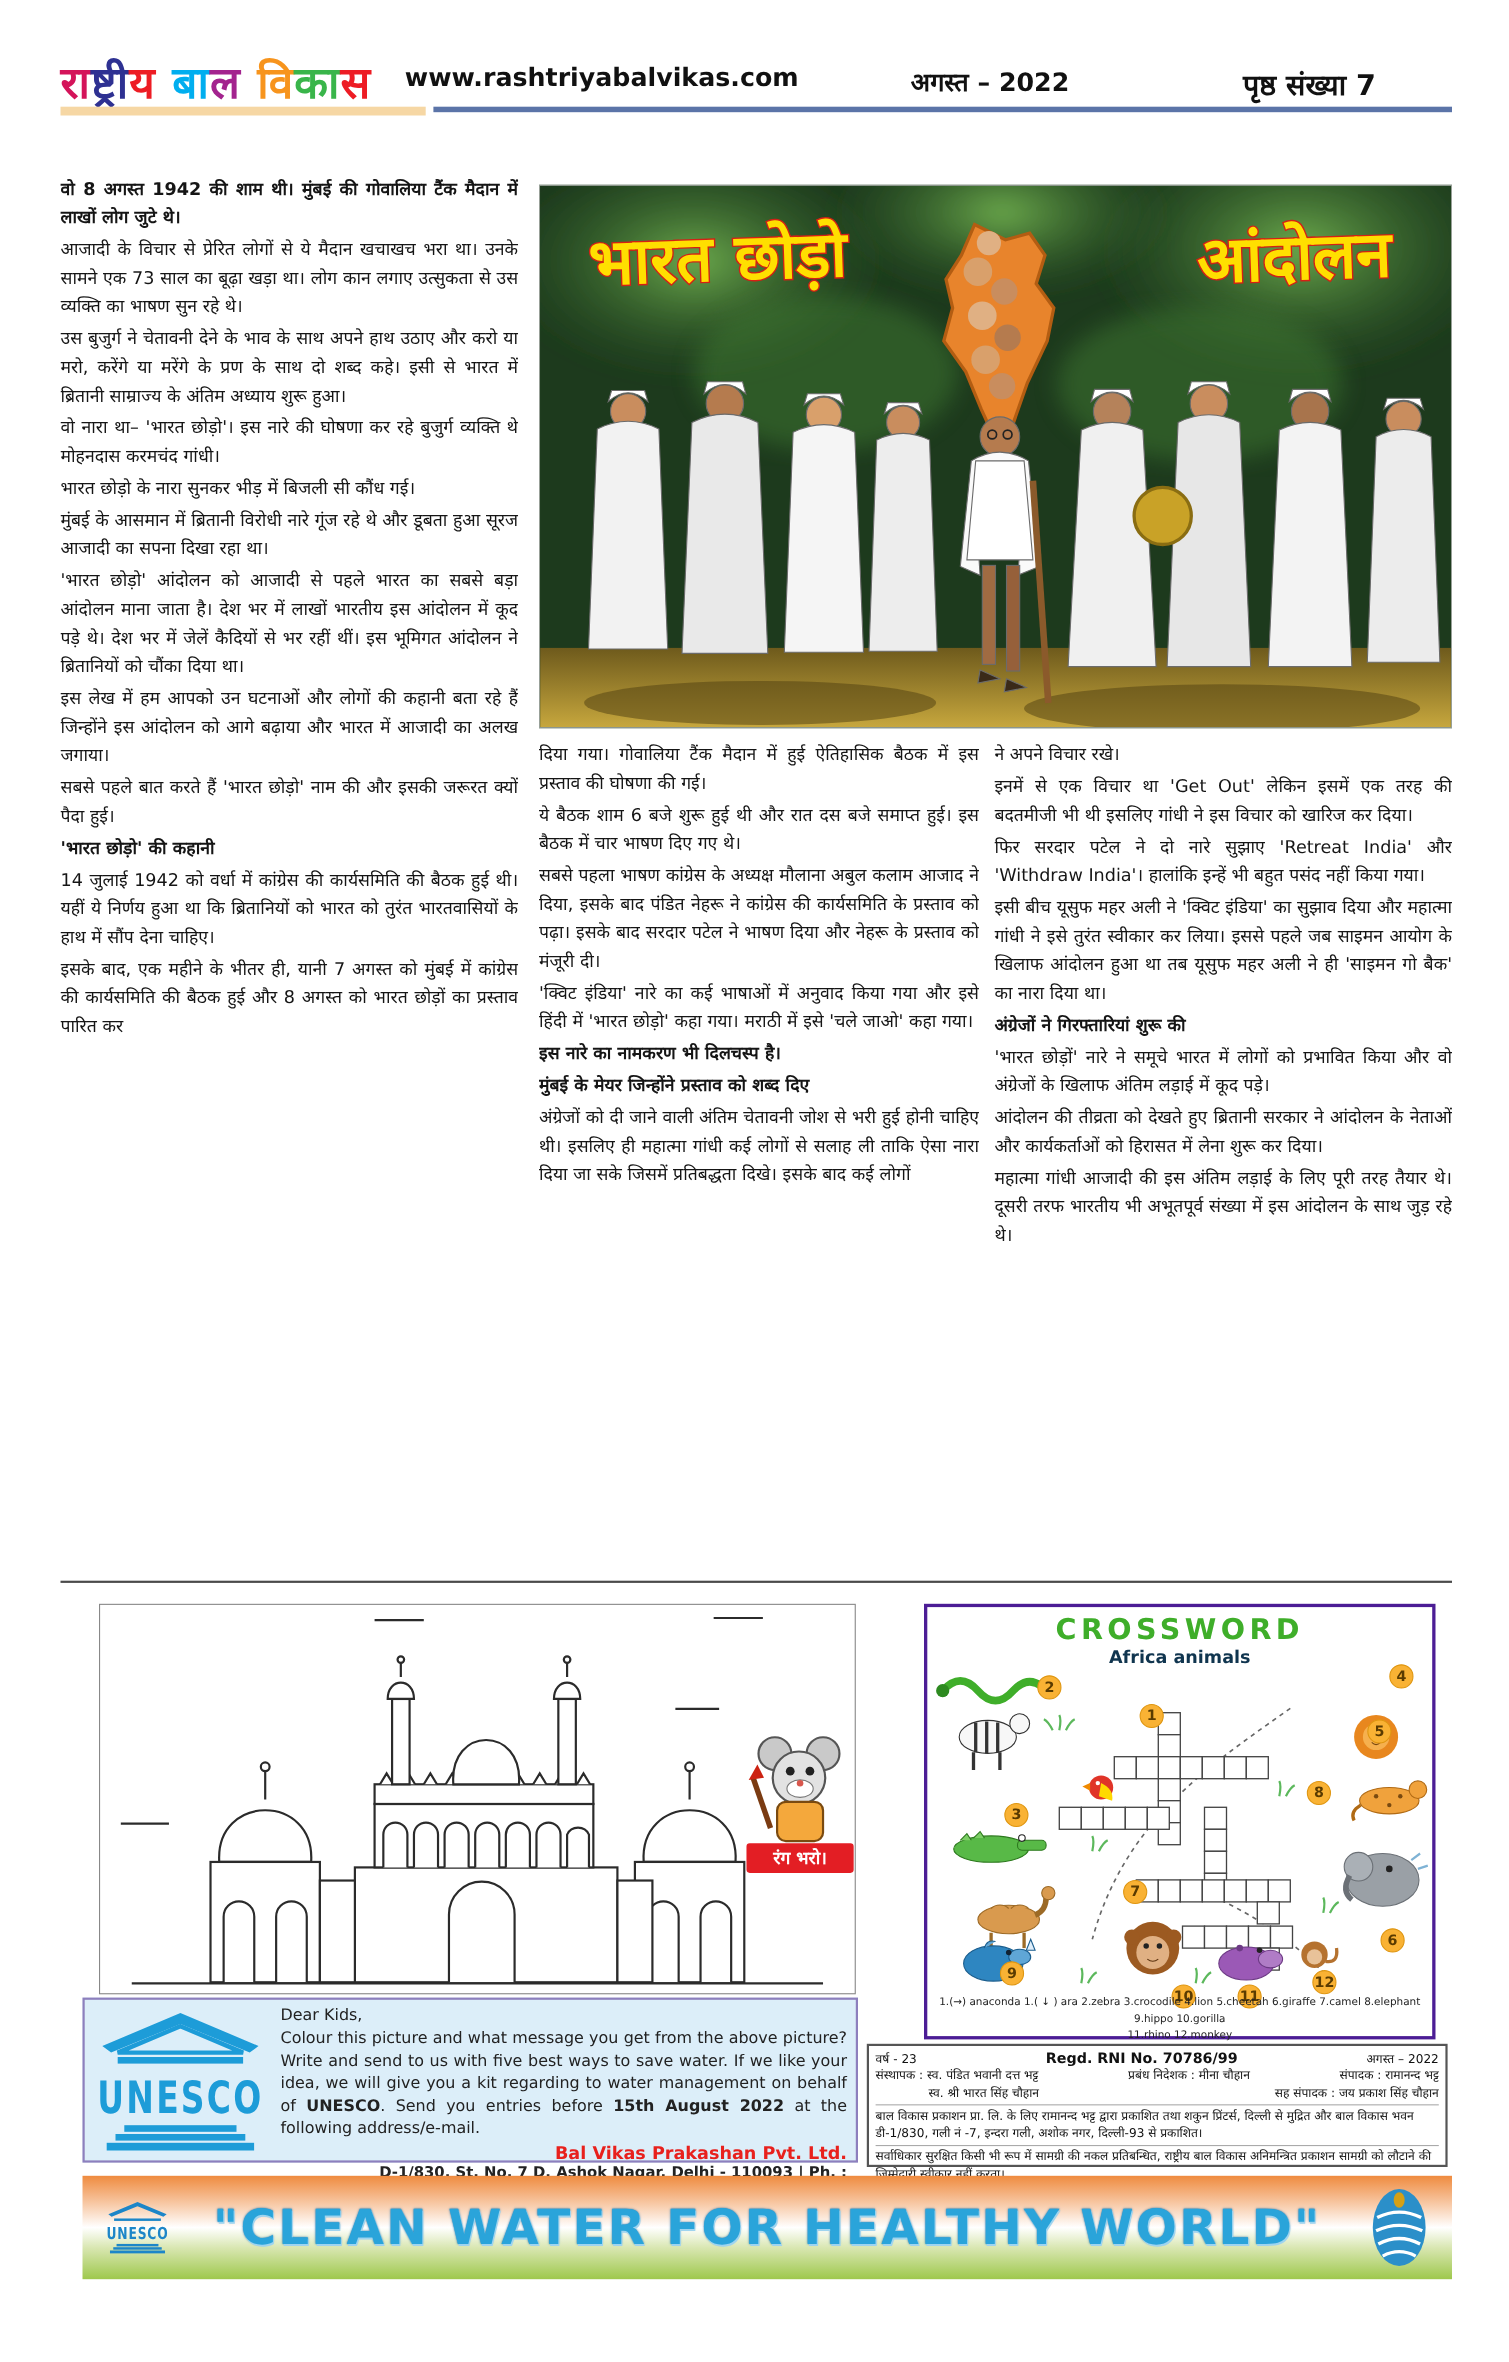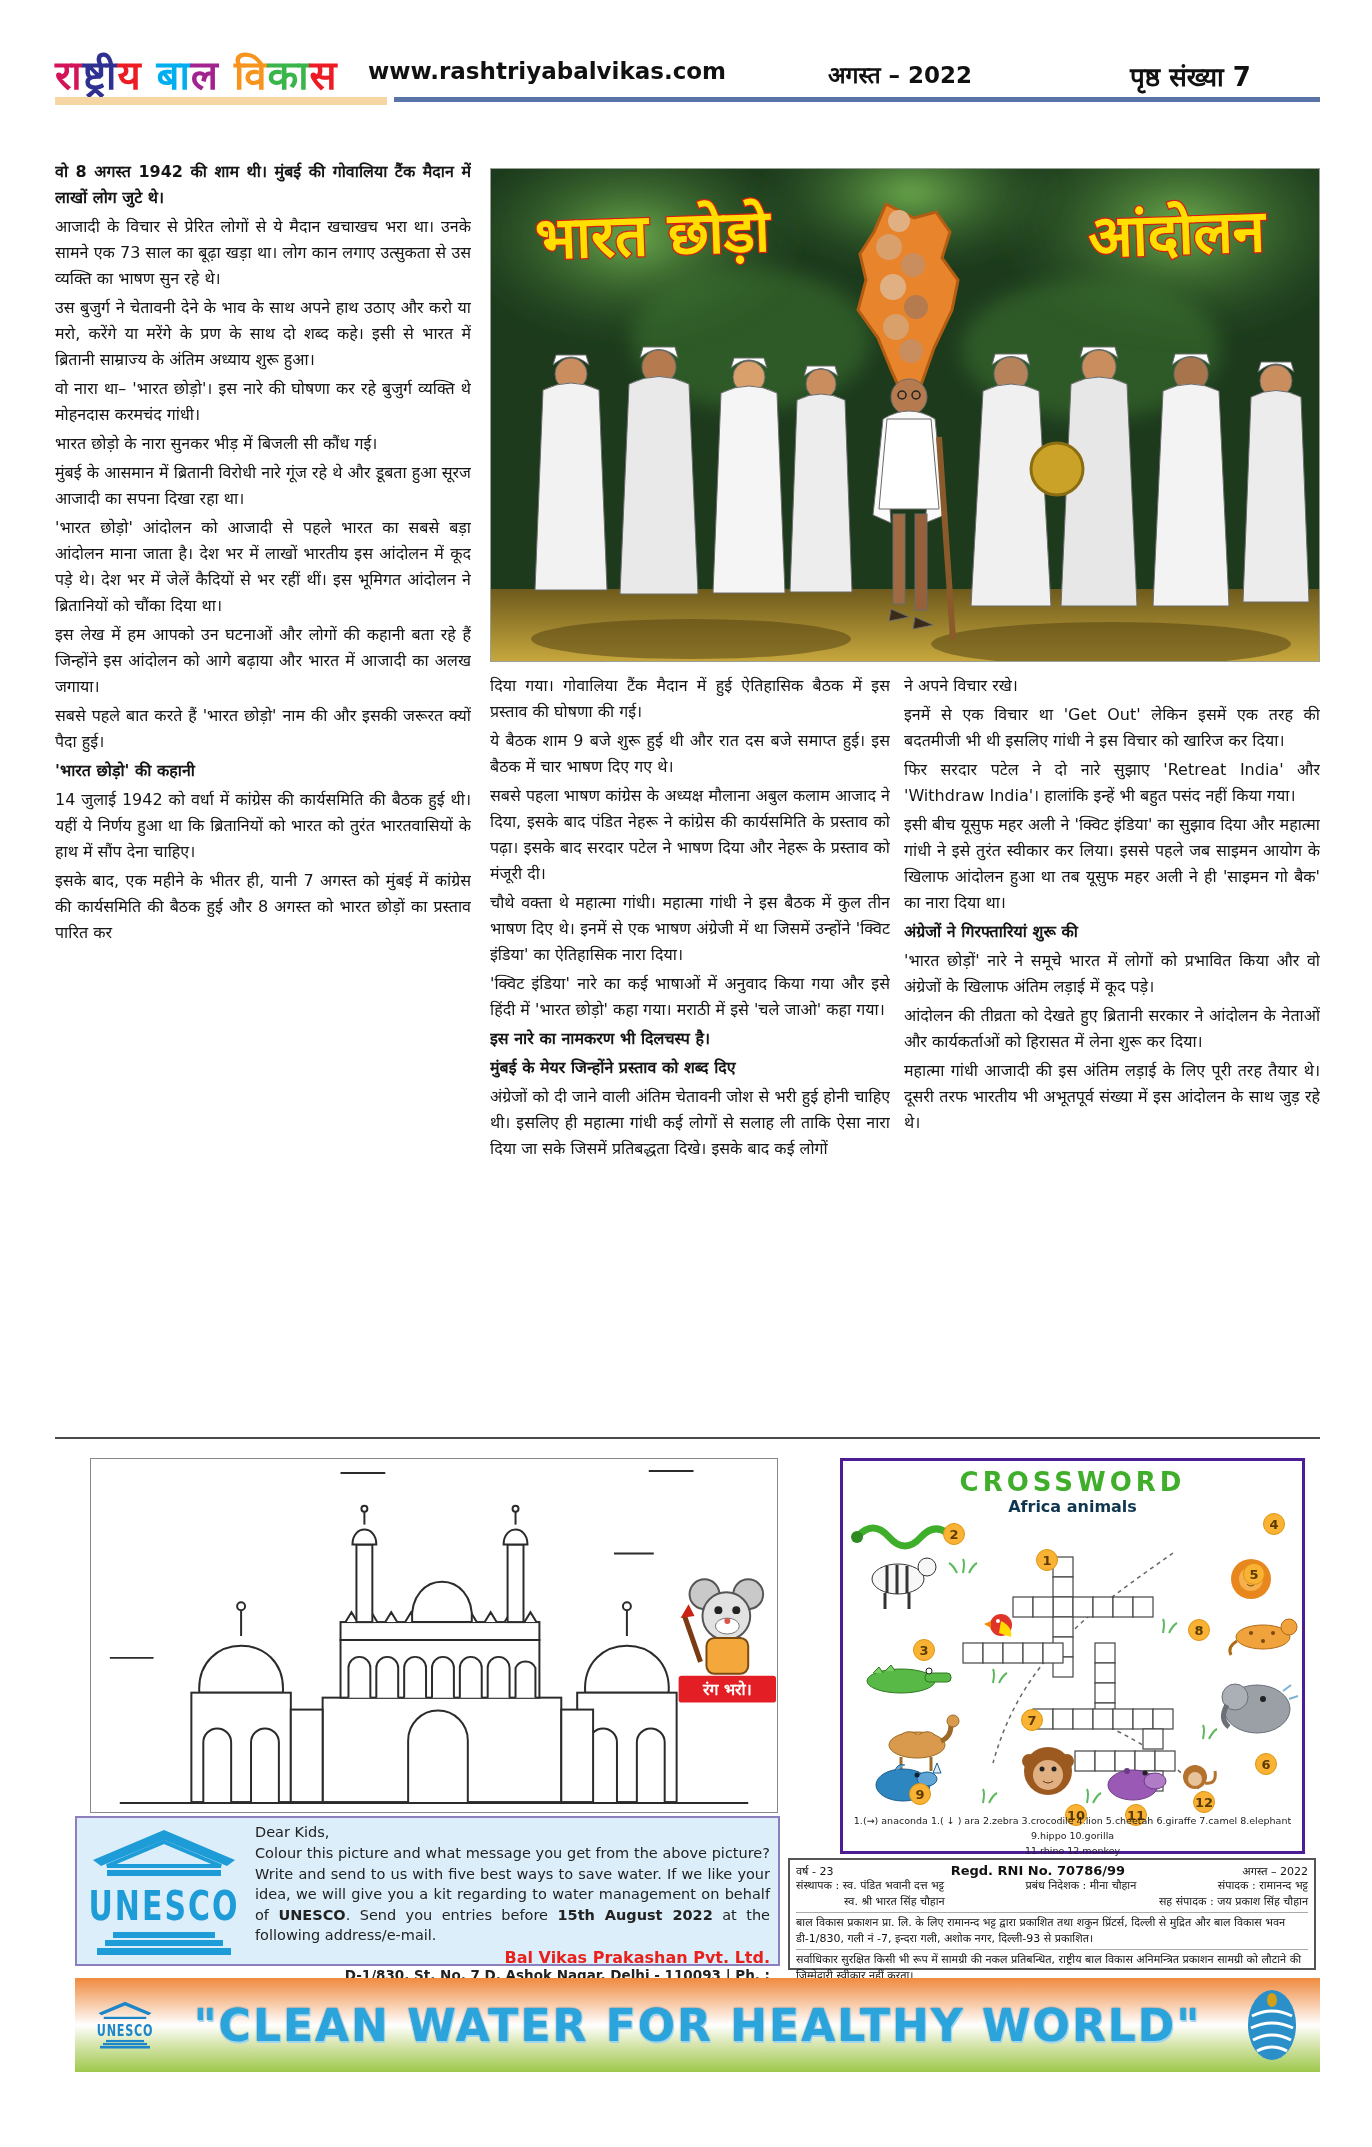--- a/index.html
+++ b/index.html
@@ -185,23 +185,22 @@
       <p class="para">मुंबई के आसमान में ब्रितानी विरोधी नारे गूंज रहे थे और डूबता हुआ सूरज आजादी का सपना दिखा रहा था।</p>
       <p class="para">'भारत छोड़ो' आंदोलन को आजादी से पहले भारत का सबसे बड़ा आंदोलन माना जाता है। देश भर में लाखों भारतीय इस आंदोलन में कूद पड़े थे। देश भर में जेलें कैदियों से भर रहीं थीं। इस भूमिगत आंदोलन ने ब्रितानियों को चौंका दिया था।</p>
       <p class="para">इस लेख में हम आपको उन घटनाओं और लोगों की कहानी बता रहे हैं जिन्होंने इस आंदोलन को आगे बढ़ाया और भारत में आजादी का अलख जगाया।</p>
       <p class="para">सबसे पहले बात करते हैं 'भारत छोड़ो' नाम की और इसकी जरूरत क्यों पैदा हुई।</p>
       <p class="para bold">'भारत छोड़ो' की कहानी</p>
       <p class="para">14 जुलाई 1942 को वर्धा में कांग्रेस की कार्यसमिति की बैठक हुई थी। यहीं ये निर्णय हुआ था कि ब्रितानियों को भारत को तुरंत भारतवासियों के हाथ में सौंप देना चाहिए।</p>
       <p class="para">इसके बाद, एक महीने के भीतर ही, यानी 7 अगस्त को मुंबई में कांग्रेस की कार्यसमिति की बैठक हुई और 8 अगस्त को भारत छोड़ों का प्रस्ताव पारित कर</p>
     </div>
   <div class="col col2">
       <p class="para">दिया गया। गोवालिया टैंक मैदान में हुई ऐतिहासिक बैठक में इस प्रस्ताव की घोषणा की गई।</p>
-      <p class="para">ये बैठक शाम 9 बजे शुरू हुई थी और रात दस बजे समाप्त हुई। इस बैठक में चार भाषण दिए गए थे।</p>
+      <p class="para">ये बैठक शाम 6 बजे शुरू हुई थी और रात दस बजे समाप्त हुई। इस बैठक में चार भाषण दिए गए थे।</p>
       <p class="para">सबसे पहला भाषण कांग्रेस के अध्यक्ष मौलाना अबुल कलाम आजाद ने दिया, इसके बाद पंडित नेहरू ने कांग्रेस की कार्यसमिति के प्रस्ताव को पढ़ा। इसके बाद सरदार पटेल ने भाषण दिया और नेहरू के प्रस्ताव को मंजूरी दी।</p>
-      <p class="para">चौथे वक्ता थे महात्मा गांधी। महात्मा गांधी ने इस बैठक में कुल तीन भाषण दिए थे। इनमें से एक भाषण अंग्रेजी में था जिसमें उन्होंने 'क्विट इंडिया' का ऐतिहासिक नारा दिया।</p>
       <p class="para">'क्विट इंडिया' नारे का कई भाषाओं में अनुवाद किया गया और इसे हिंदी में 'भारत छोड़ो' कहा गया। मराठी में इसे 'चले जाओ' कहा गया।</p>
       <p class="para bold">इस नारे का नामकरण भी दिलचस्प है।</p>
       <p class="para bold">मुंबई के मेयर जिन्होंने प्रस्ताव को शब्द दिए</p>
       <p class="para">अंग्रेजों को दी जाने वाली अंतिम चेतावनी जोश से भरी हुई होनी चाहिए थी। इसलिए ही महात्मा गांधी कई लोगों से सलाह ली ताकि ऐसा नारा दिया जा सके जिसमें प्रतिबद्धता दिखे। इसके बाद कई लोगों</p>
     </div>
   <div class="col col3">
       <p class="para">ने अपने विचार रखे।</p>
       <p class="para">इनमें से एक विचार था 'Get Out' लेकिन इसमें एक तरह की बदतमीजी भी थी इसलिए गांधी ने इस विचार को खारिज कर दिया।</p>
       <p class="para">फिर सरदार पटेल ने दो नारे सुझाए 'Retreat India' और 'Withdraw India'। हालांकि इन्हें भी बहुत पसंद नहीं किया गया।</p>
       <p class="para">इसी बीच यूसुफ महर अली ने 'क्विट इंडिया' का सुझाव दिया और महात्मा गांधी ने इसे तुरंत स्वीकार कर लिया। इससे पहले जब साइमन आयोग के खिलाफ आंदोलन हुआ था तब यूसुफ महर अली ने ही 'साइमन गो बैक' का नारा दिया था।</p>

